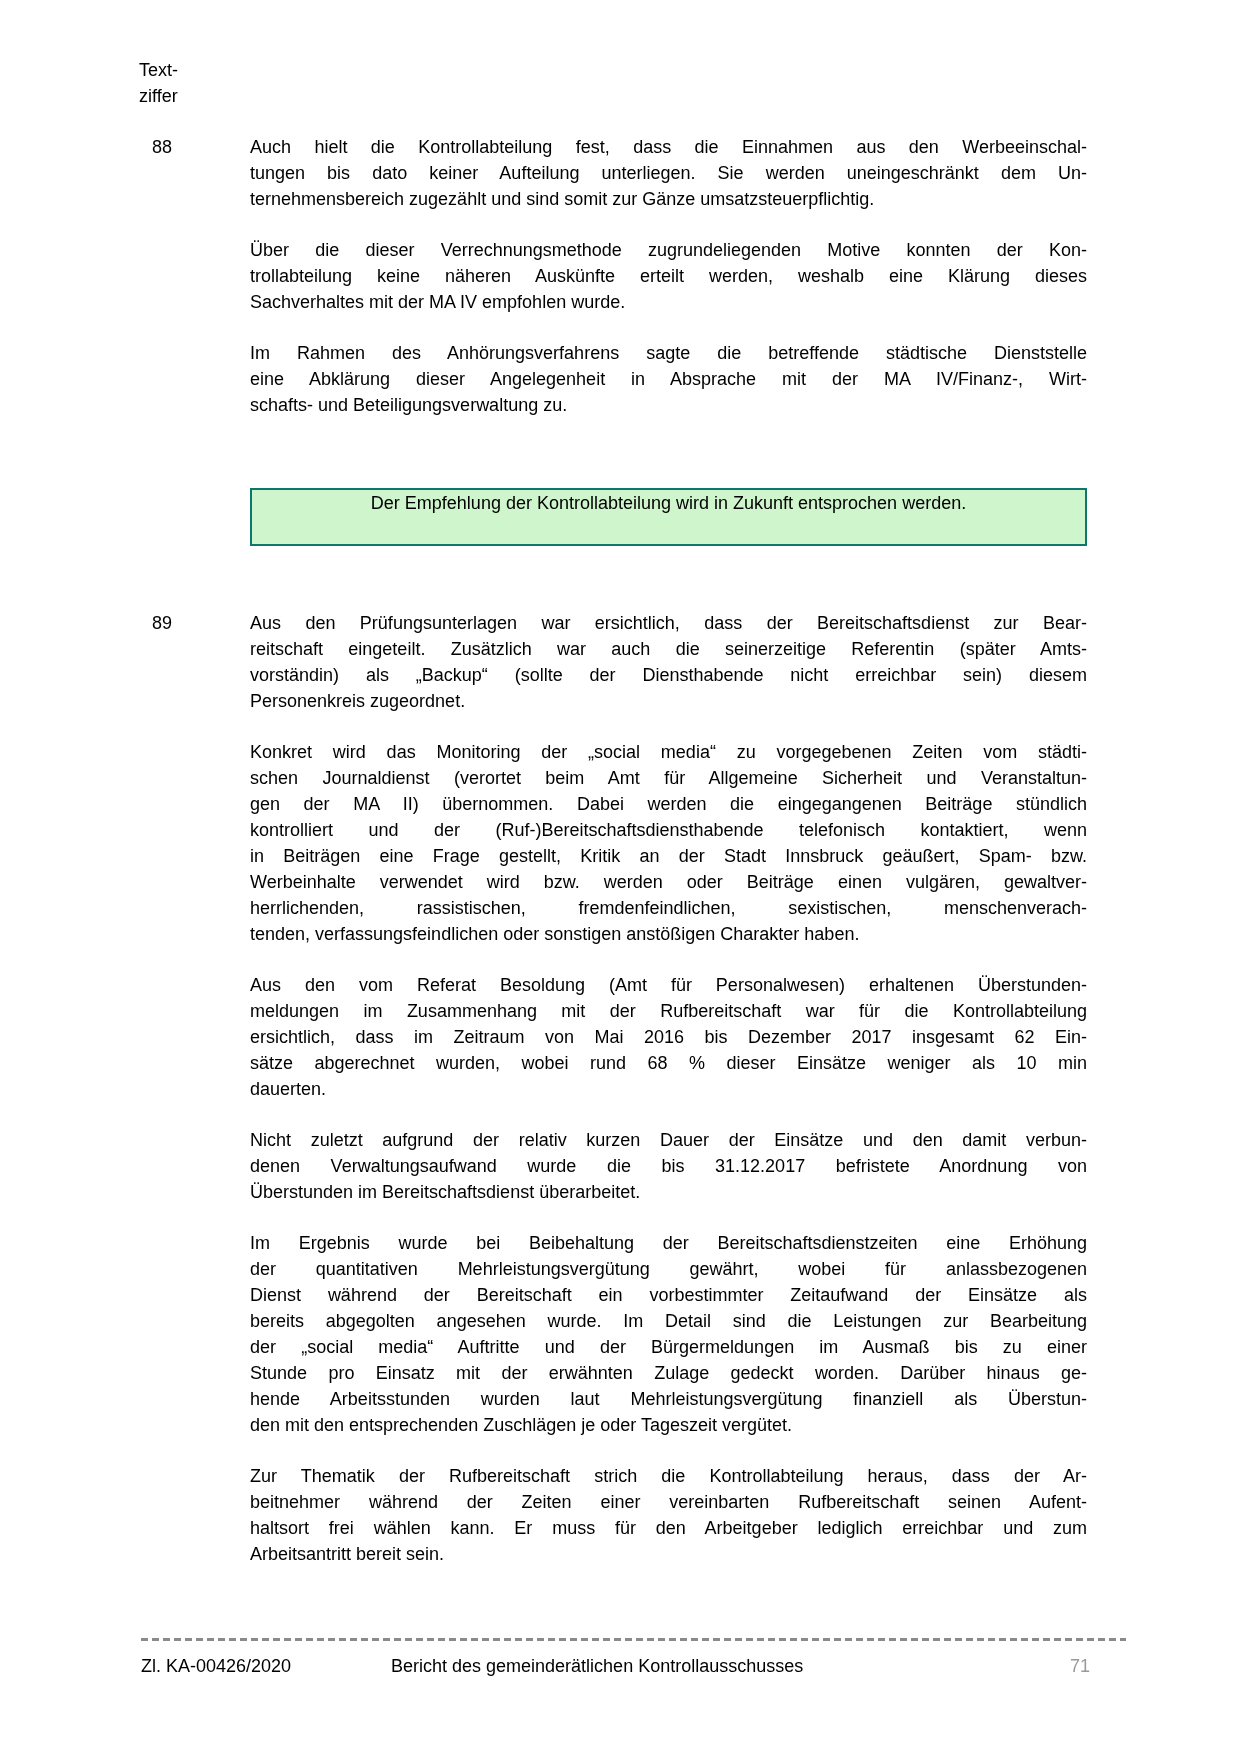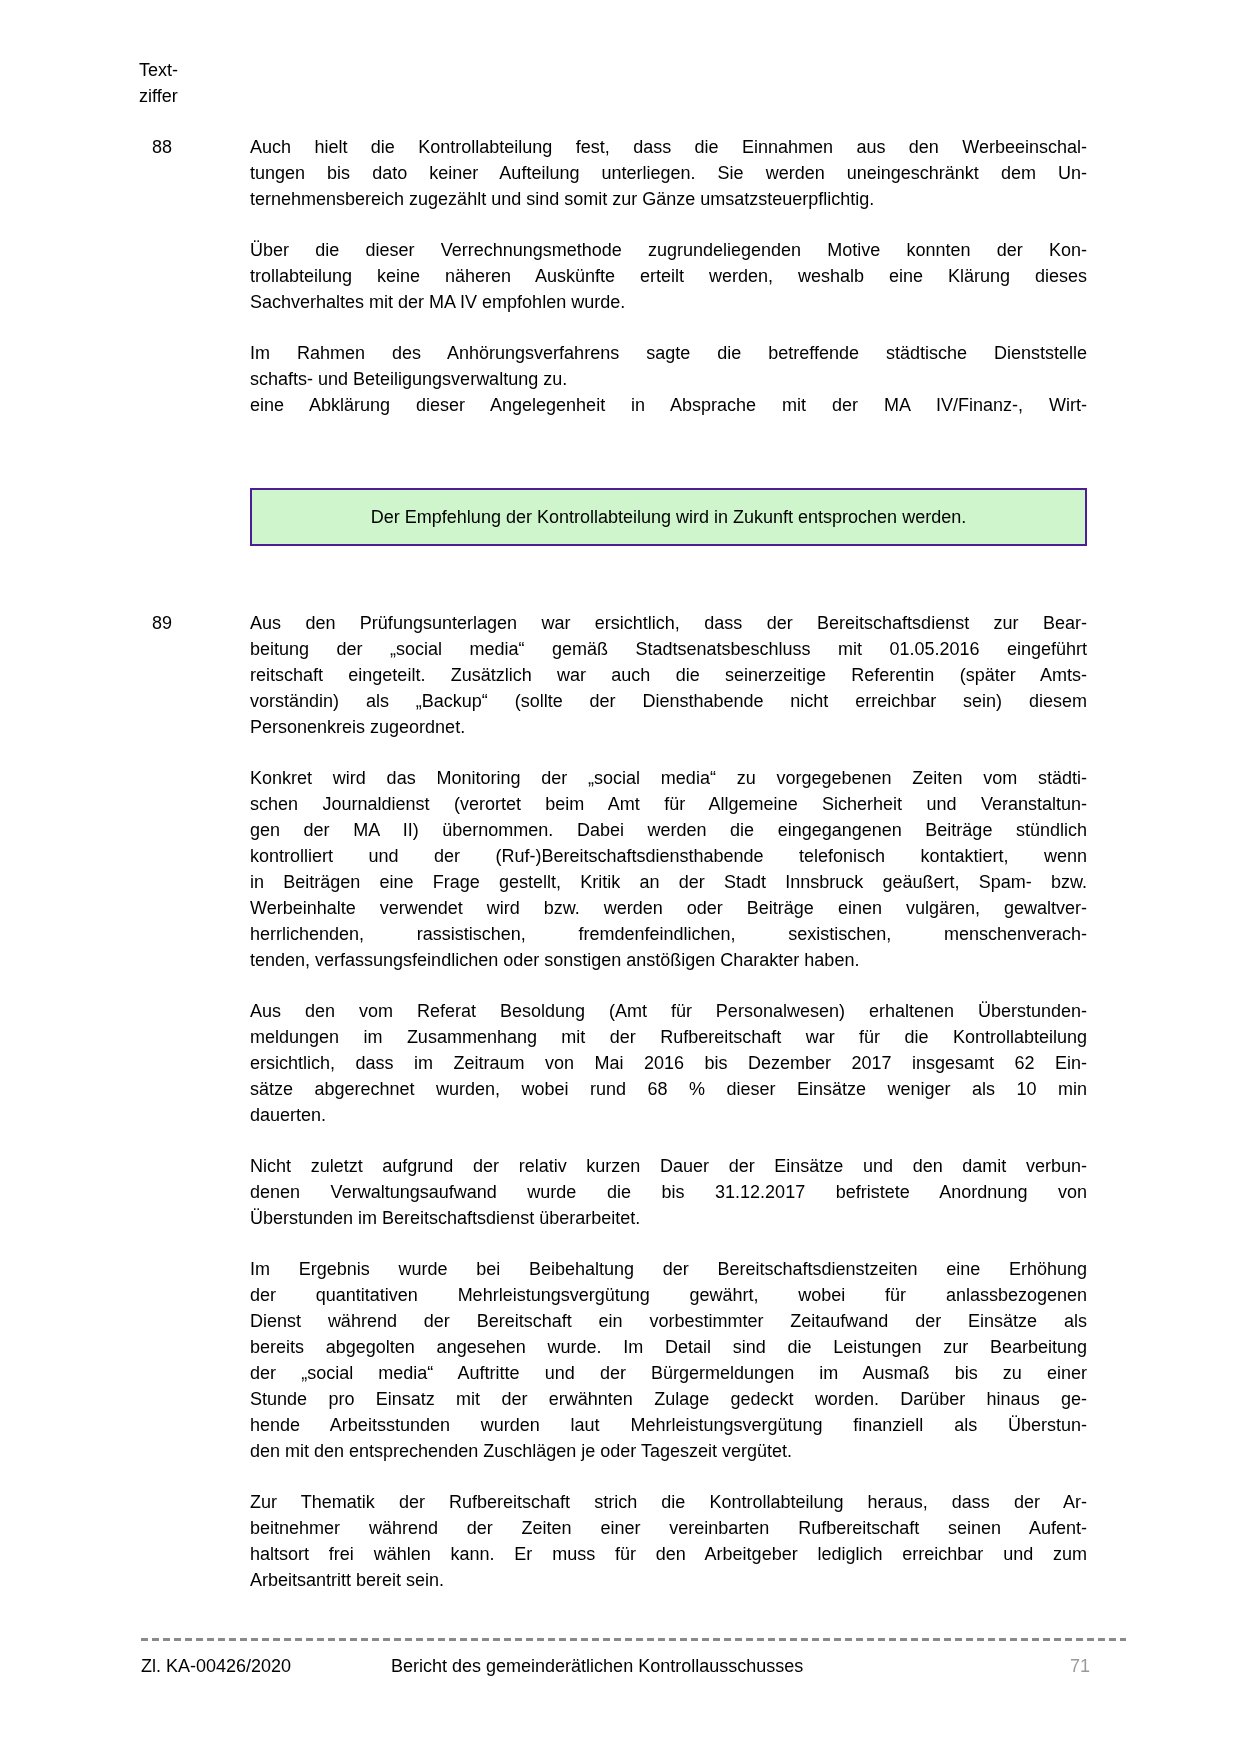--- a/index.html
+++ b/index.html
@@ -35,24 +35,23 @@
     box-sizing: border-box;
   }
   .body-col { width: 837px; flex: 0 0 837px; }
   .para + .para { margin-top: 25px; }
   .line { text-align: justify; text-align-last: justify; }
   .line.last { text-align-last: left; }
   .recommendation {
     margin-top: 70px;
     height: 58px;
     box-sizing: border-box;
-    border: 2px solid #4c1d95;
+    border: 2px solid #0f766e;
     background: var(--rec-bg, #cff5cc);
     display: flex;
-    align-items: center;
     justify-content: center;
     text-align: center;
   }
   .footer {
     position: absolute;
     left: 141px;
     top: 1638px;
     width: 949px;
   }
   .dashed {
@@ -89,37 +88,36 @@
               <div class="line">tungen bis dato keiner Aufteilung unterliegen. Sie werden uneingeschränkt dem Un-</div>
               <div class="line last">ternehmensbereich zugezählt und sind somit zur Gänze umsatzsteuerpflichtig.</div>
             </div>
             <div class="para">
               <div class="line">Über die dieser Verrechnungsmethode zugrundeliegenden Motive konnten der Kon-</div>
               <div class="line">trollabteilung keine näheren Auskünfte erteilt werden, weshalb eine Klärung dieses</div>
               <div class="line last">Sachverhaltes mit der MA IV empfohlen wurde.</div>
             </div>
             <div class="para">
               <div class="line">Im Rahmen des Anhörungsverfahrens sagte die betreffende städtische Dienststelle</div>
+              <div class="line">eine Abklärung dieser Angelegenheit in Absprache mit der MA IV/Finanz-, Wirt-</div>
               <div class="line last">schafts- und Beteiligungsverwaltung zu.</div>
-              <div class="line">eine Abklärung dieser Angelegenheit in Absprache mit der MA IV/Finanz-, Wirt-</div>
             </div>
           </div>
         <div class="recommendation">
           <span>Der Empfehlung der Kontrollabteilung wird in Zukunft entsprochen werden.</span>
         </div>
       </div>
     </section>
 
     <section class="sec sec-89">
       <div class="num-col">89</div>
       <div class="body-col">
         <div>
             <div class="para">
               <div class="line">Aus den Prüfungsunterlagen war ersichtlich, dass der Bereitschaftsdienst zur Bear-</div>
-              <div class="line">beitung der „social media“ gemäß Stadtsenatsbeschluss mit 01.05.2016 eingeführt</div>
               <div class="line">reitschaft eingeteilt. Zusätzlich war auch die seinerzeitige Referentin (später Amts-</div>
               <div class="line">vorständin) als „Backup“ (sollte der Diensthabende nicht erreichbar sein) diesem</div>
               <div class="line last">Personenkreis zugeordnet.</div>
             </div>
             <div class="para">
               <div class="line">Konkret wird das Monitoring der „social media“ zu vorgegebenen Zeiten vom städti-</div>
               <div class="line">schen Journaldienst (verortet beim Amt für Allgemeine Sicherheit und Veranstaltun-</div>
               <div class="line">gen der MA II) übernommen. Dabei werden die eingegangenen Beiträge stündlich</div>
               <div class="line">kontrolliert und der (Ruf-)Bereitschaftsdiensthabende telefonisch kontaktiert, wenn</div>
               <div class="line">in Beiträgen eine Frage gestellt, Kritik an der Stadt Innsbruck geäußert, Spam- bzw.</div>

